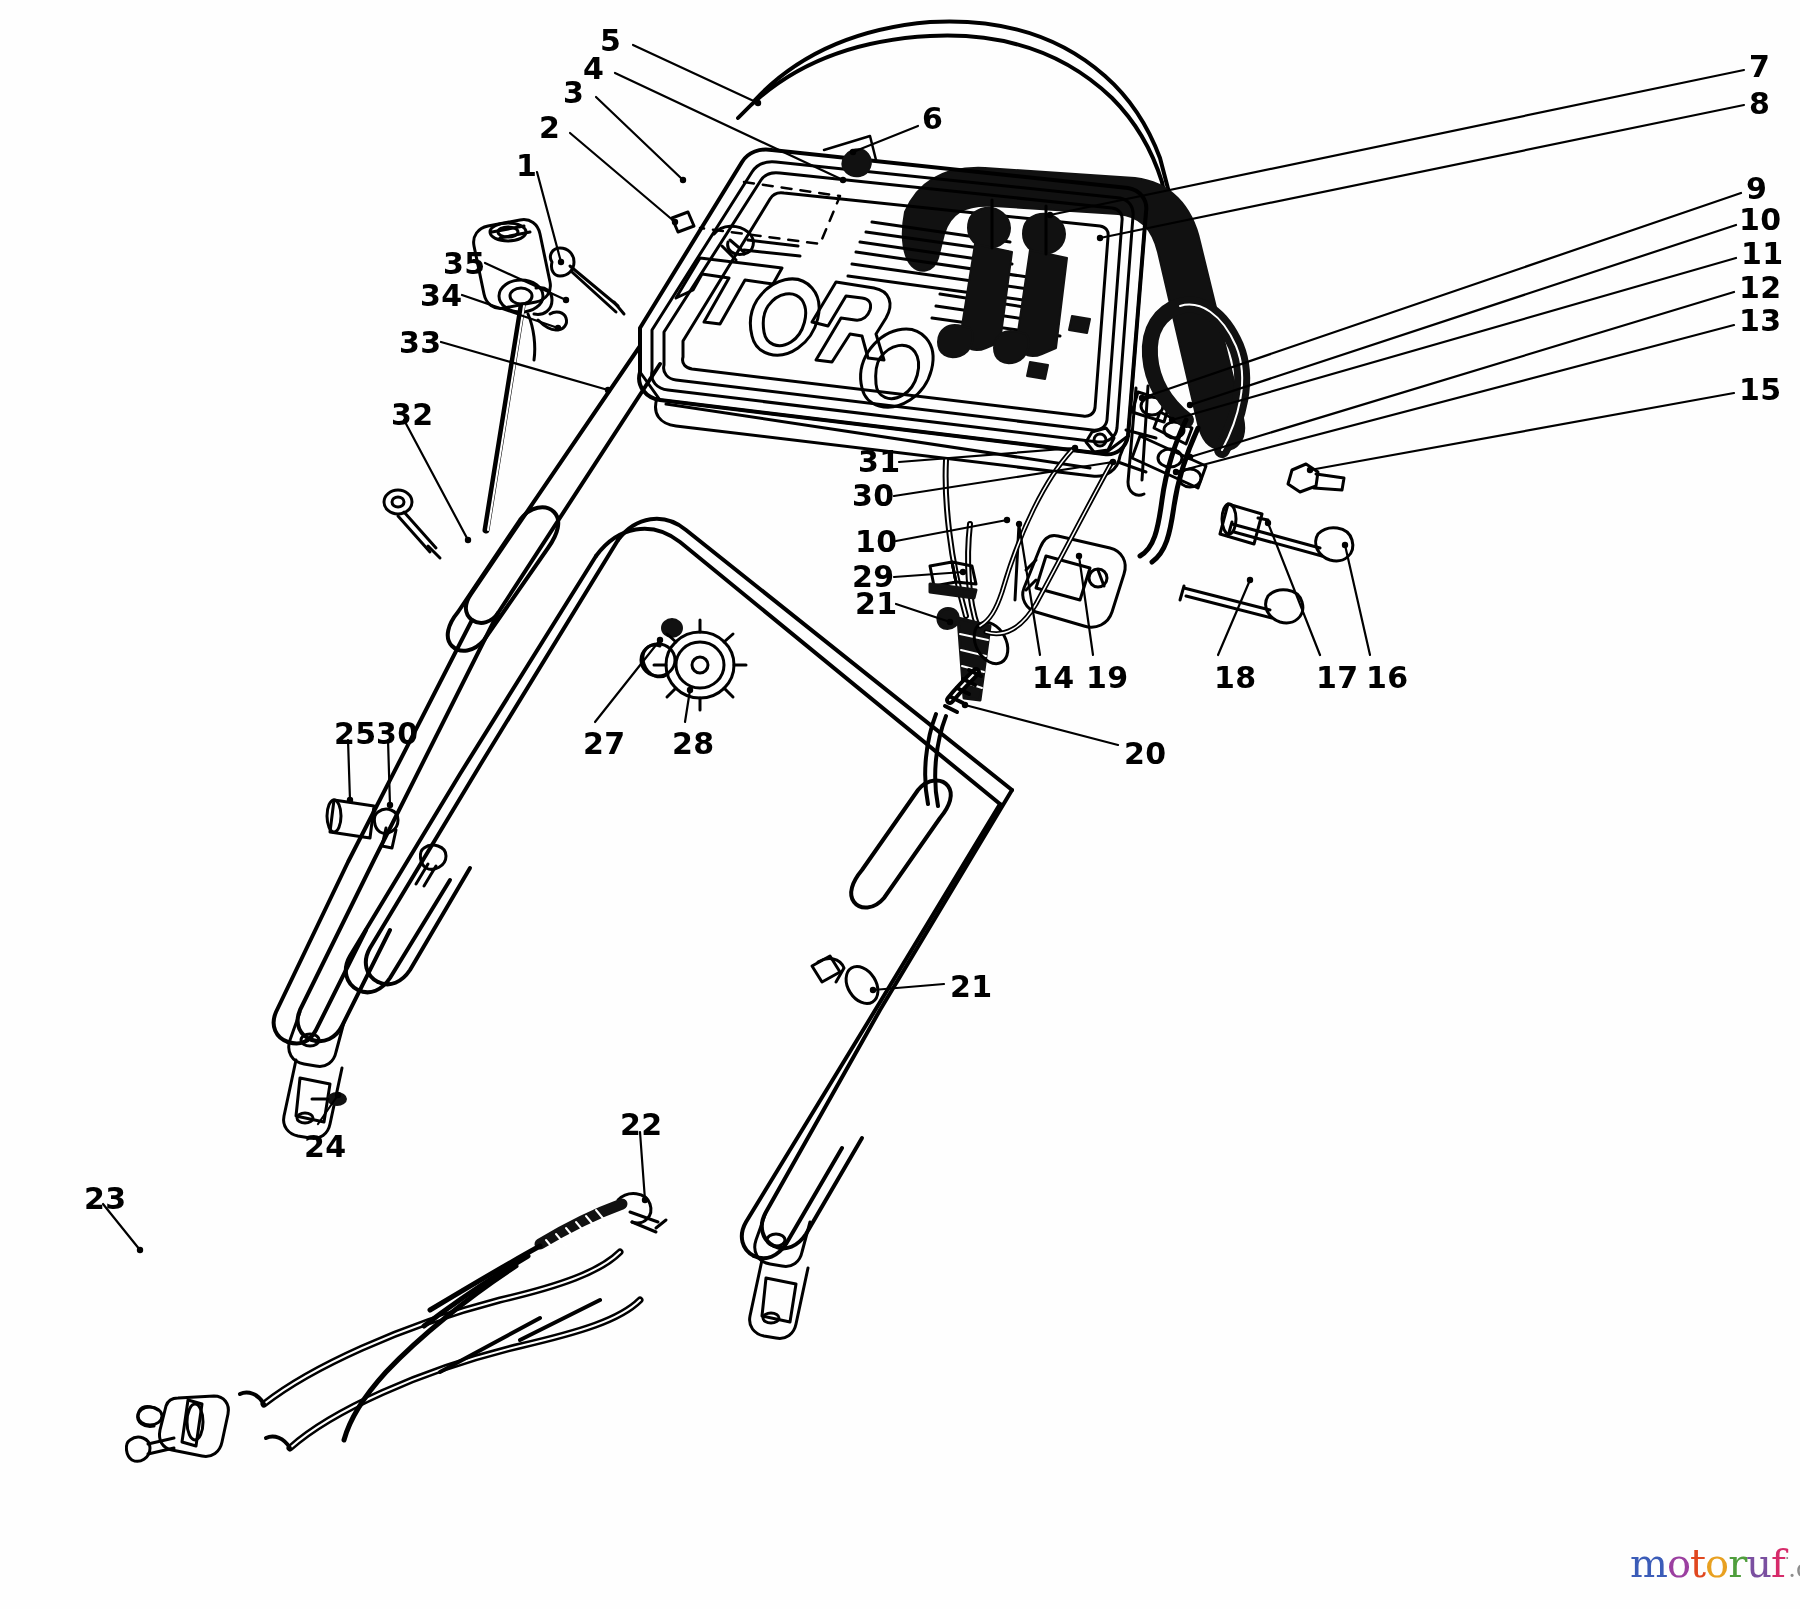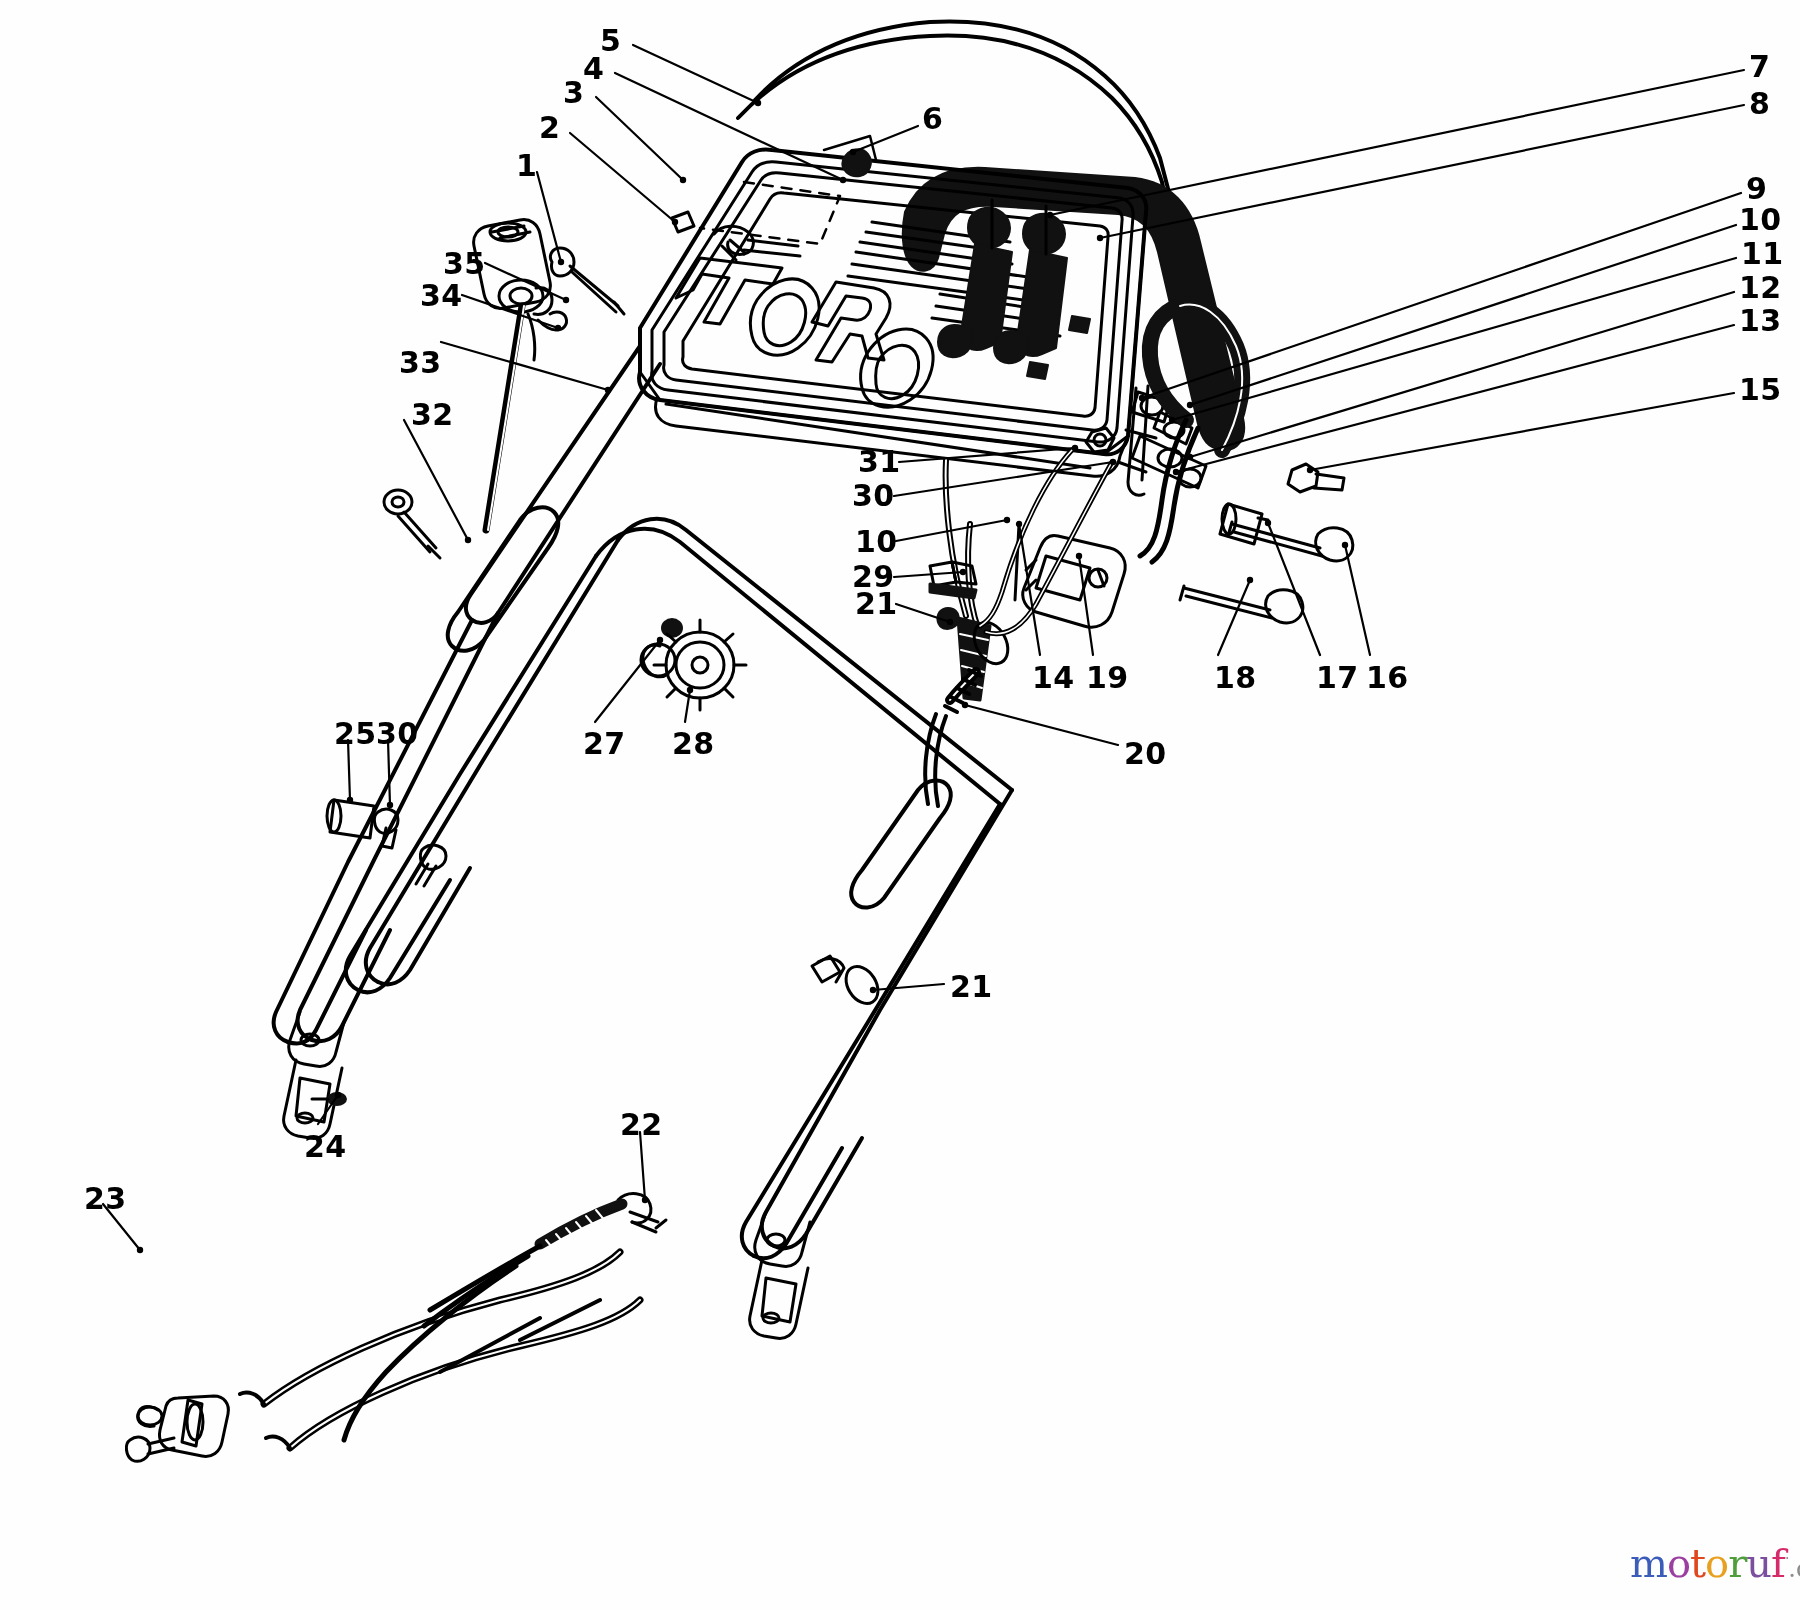--- a/index.html
+++ b/index.html
@@ -549,22 +549,22 @@
       <div class="callout" style="left: 852px; top: 562px;">29</div>
       <div class="callout" style="left: 855px; top: 589px;">21</div>
       <div class="callout" style="left: 1032px; top: 663px;">14</div>
       <div class="callout" style="left: 1086px; top: 663px;">19</div>
       <div class="callout" style="left: 1214px; top: 663px;">18</div>
       <div class="callout" style="left: 1316px; top: 663px;">17</div>
       <div class="callout" style="left: 1366px; top: 663px;">16</div>
       <div class="callout" style="left: 1124px; top: 739px;">20</div>
       <div class="callout" style="left: 443px; top: 249px;">35</div>
       <div class="callout" style="left: 420px; top: 281px;">34</div>
-      <div class="callout" style="left: 399px; top: 328px; margin-top: 20px;">33</div>
-      <div class="callout" style="left: 391px; top: 400px; margin-left: 20px;">32</div>
+      <div class="callout" style="left: 399px; top: 328px;">33</div>
+      <div class="callout" style="left: 391px; top: 400px;">32</div>
       <div class="callout" style="left: 583px; top: 729px;">27</div>
       <div class="callout" style="left: 672px; top: 729px;">28</div>
       <div class="callout" style="left: 334px; top: 719px; text-align: right;">25</div>
       <div class="callout" style="left: 376px; top: 719px;">30</div>
       <div class="callout" style="left: 304px; top: 1132px;">24</div>
       <div class="callout" style="left: 84px; top: 1184px;">23</div>
       <div class="callout" style="left: 620px; top: 1110px;">22</div>
       <div class="callout" style="left: 950px; top: 972px;">21</div>
     </div>
 

